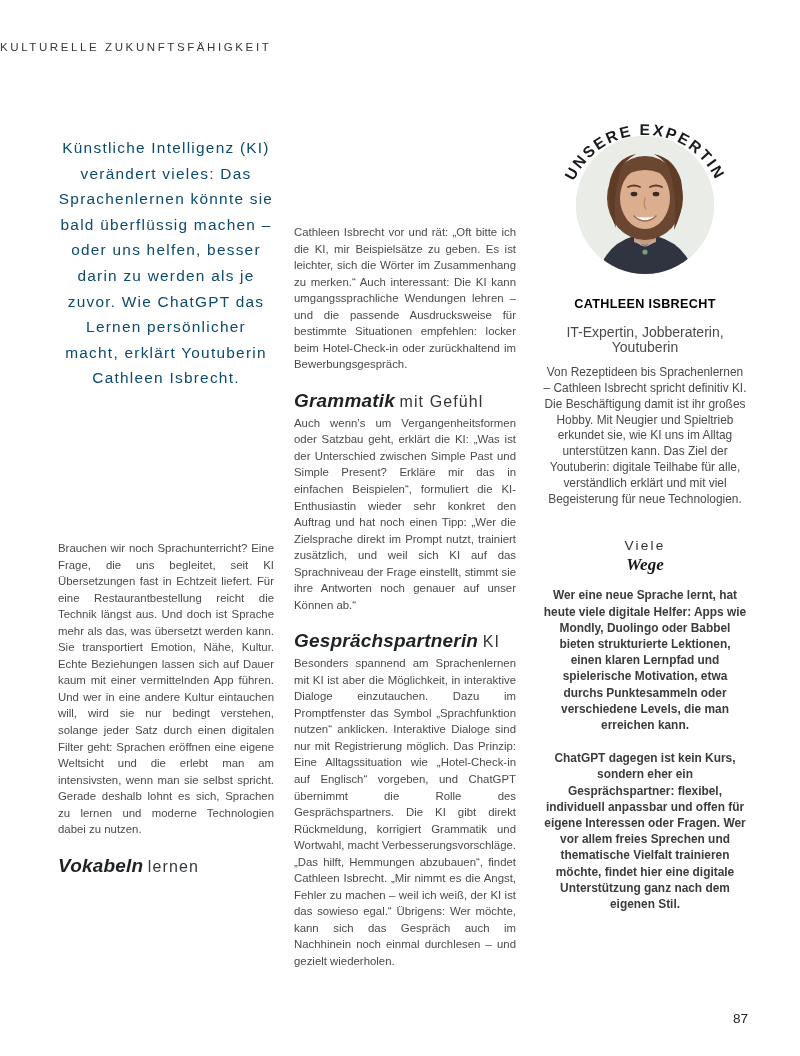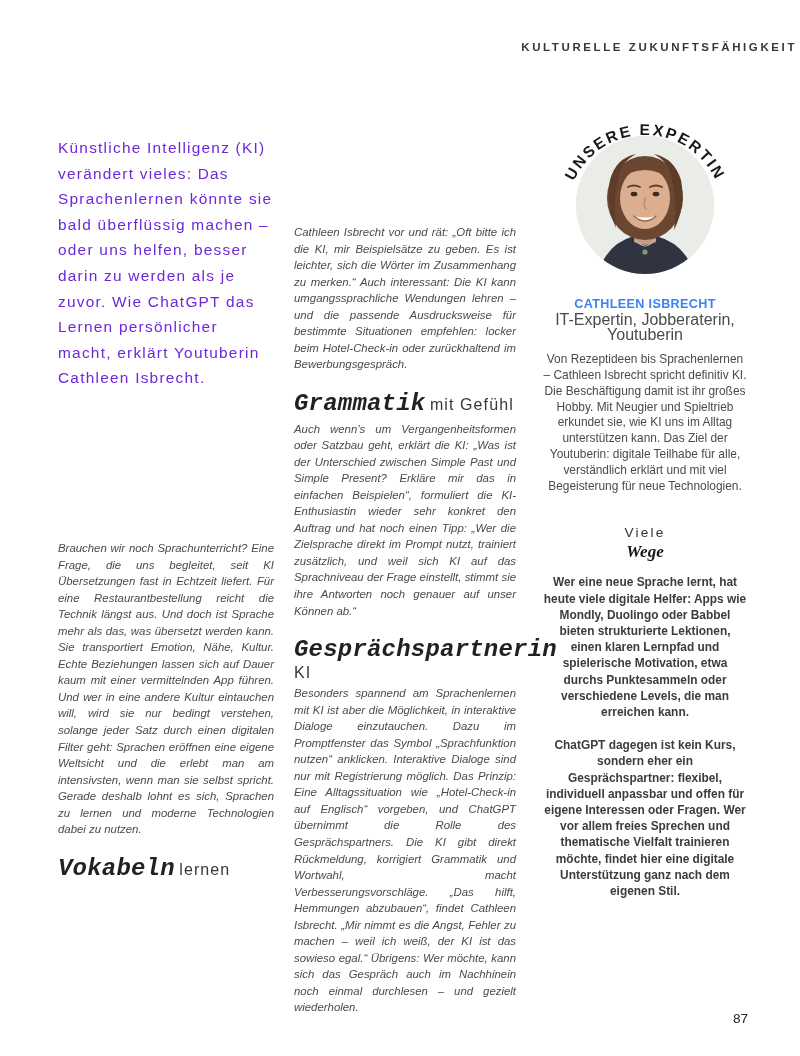--- a/index.html
+++ b/index.html
@@ -20,39 +20,40 @@
     position: absolute;
     inset: 0;
   }
 
   
   .running-head {
     position: absolute;
     top: 41px;
     left: 0;
     width: 797px;
-    text-align: right;
+    text-align: left;
     font-size: 11.5px;
-    font-weight: bold;
+    font-weight: normal;
     letter-spacing: 2.6px;
     color: #33383c;
   }
 
   
   .col1 {
     position: absolute;
     left: 58px;
     top: 135px;
     width: 216px;
   }
   .lead {
+    text-align: center;
     font-size: 15.4px;
     line-height: 25.6px;
     letter-spacing: 1.25px;
-    color: #6d28d9;
+    color: #0c4a6e;
     font-weight: 400;
     margin: 0;
   }
   .col1-body {
     position: absolute;
     left: 58px;
     top: 540px;
     width: 216px;
   }
 
@@ -65,34 +66,33 @@
   }
 
   
   .body-text {
     font-size: 11.4px;
     line-height: 16.55px;
     text-align: justify;
     color: #4a4a4c;
     margin: 0;
     hyphens: manual;
-    font-style: italic;
   }
 
   
   .sec-head {
     margin: 17px 0 3px 0;
     line-height: 1.15;
     color: #1e2225;
   }
   .sec-head .strong {
-    font-family: Liberation Mono, monospace;
+    font-family: Liberation Sans, sans-serif;
     font-weight: bold;
     font-style: italic;
-    font-size: 24px;
+    font-size: 19px;
     letter-spacing: 0.2px;
   }
   .sec-head .light {
     font-family: "Liberation Sans", sans-serif;
     font-weight: 300;
     font-size: 16px;
     letter-spacing: 1.1px;
     color: #33383c;
   }
 
@@ -139,25 +139,25 @@
   }
   .portrait svg {
     display: block;
   }
 
   .expert-name {
     margin-top: 9px;
     font-size: 12.6px;
     font-weight: bold;
     letter-spacing: 0.35px;
-    color: #3b82f6;
+    color: #000000;
   }
   .expert-role {
-    margin-top: 1px;
-    font-size: 16px;
+    margin-top: 14px;
+    font-size: 14px;
     line-height: 15.4px;
     color: #4a4a4c;
   }
   .expert-bio {
     margin-top: 9px;
     font-size: 11.9px;
     line-height: 15.9px;
     color: #4a4a4c;
   }
 

